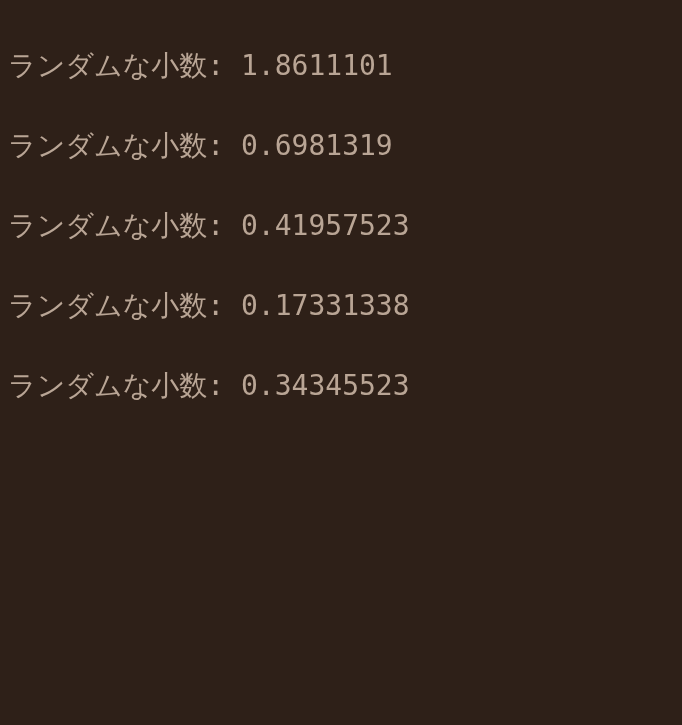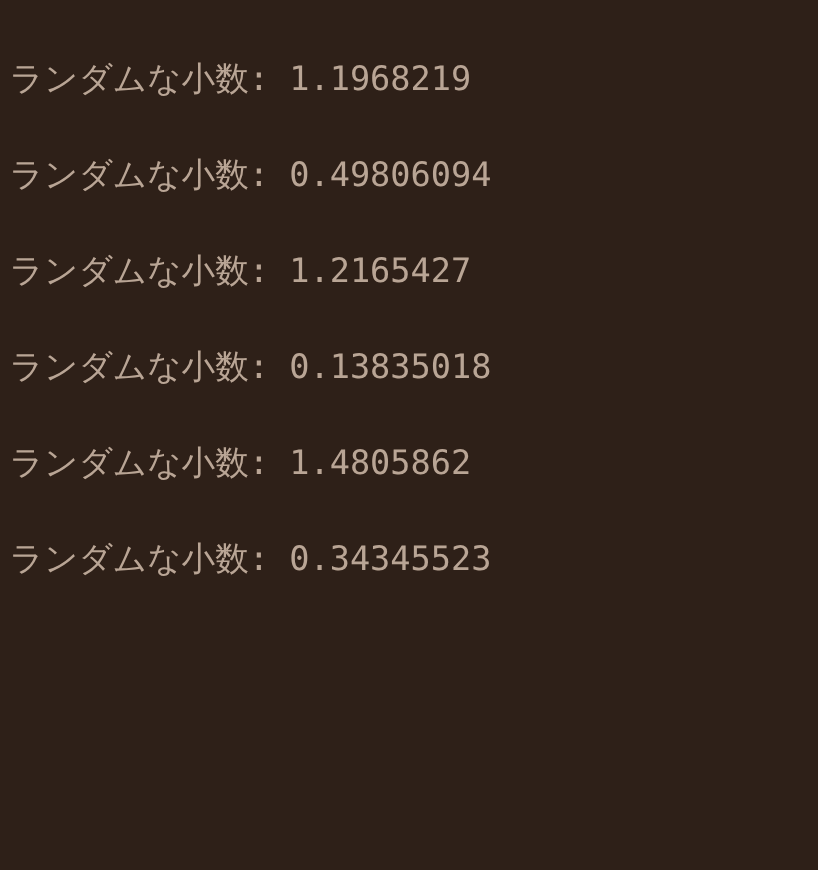--- a/index.html
+++ b/index.html
@@ -20,25 +20,24 @@
     letter-spacing: 0px;
   }
   .line {
     display: block;
   }
 </style>
 </head>
 <body>
 
 <div class="console">
-<span class="line"><span>ランダムな小数: </span><span>1.1968219</span></span>
-<span class="line"><span>ランダムな小数: </span><span>0.49806094</span></span>
-<span class="line"><span>ランダムな小数: </span><span>1.2165427</span></span>
-<span class="line"><span>ランダムな小数: </span><span>0.13835018</span></span>
-<span class="line"><span>ランダムな小数: </span><span>1.4805862</span></span>
+<span class="line"><span>ランダムな小数: </span><span>1.8611101</span></span>
+<span class="line"><span>ランダムな小数: </span><span>0.6981319</span></span>
+<span class="line"><span>ランダムな小数: </span><span>0.41957523</span></span>
+<span class="line"><span>ランダムな小数: </span><span>0.17331338</span></span>
 <span class="line"><span>ランダムな小数: </span><span>0.34345523</span></span>
 
 
 
 
 
 
 
 
 

